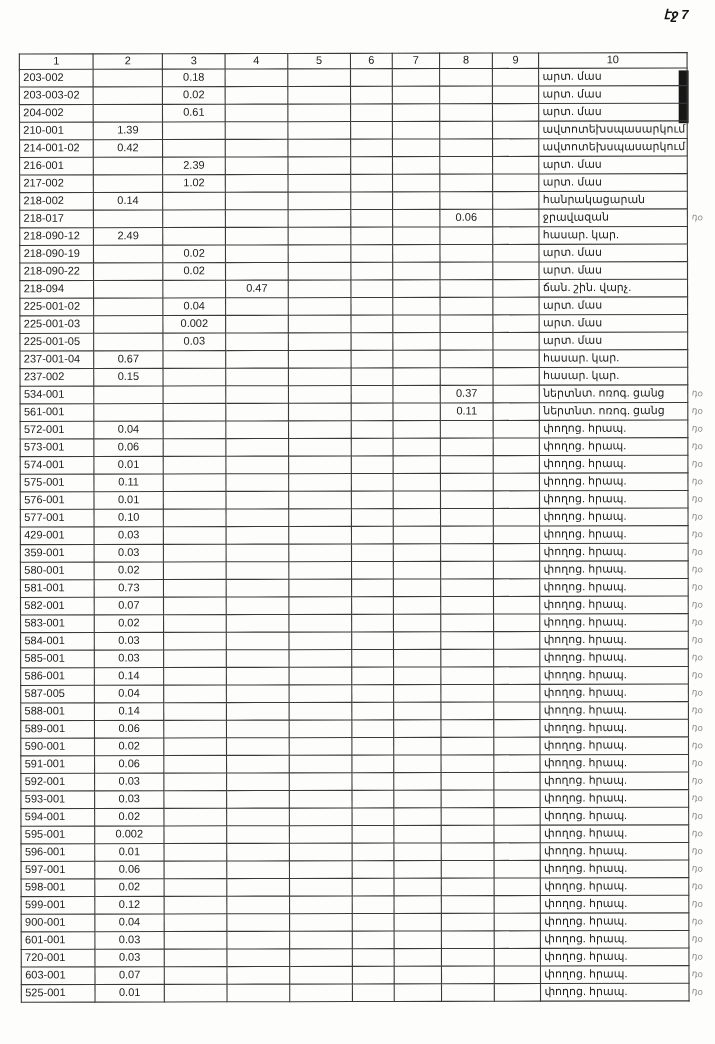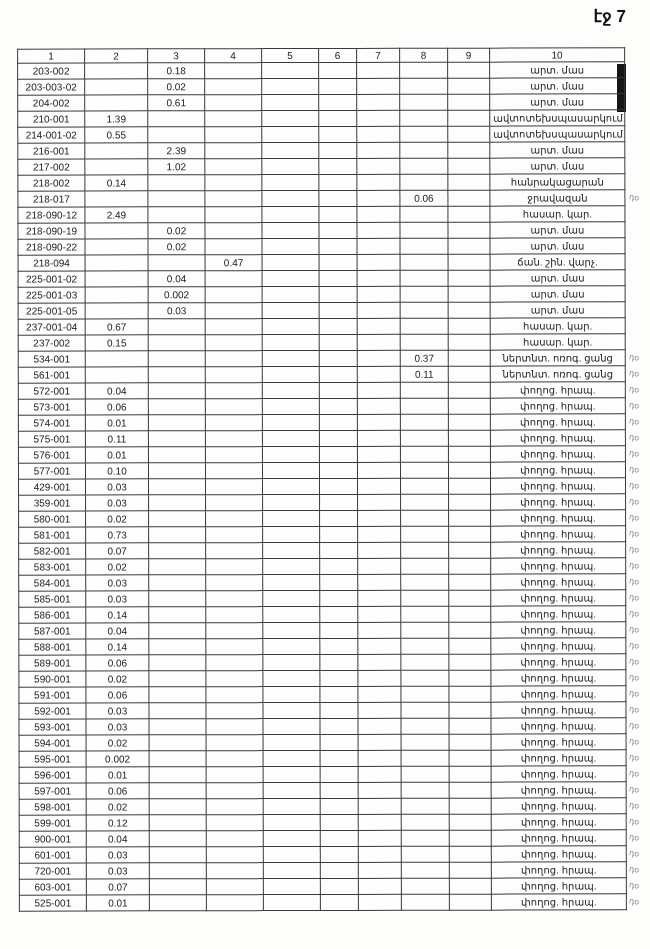--- a/index.html
+++ b/index.html
@@ -7,23 +7,24 @@
     position:relative;
     width:650px;height:949px;
     background:#fdfdfc;
     font-family:"Liberation Sans", sans-serif;
     color:#1c1c1c;
     overflow:hidden;
   }
   .page-label{
     position:absolute;
     top:6px;right:24px;
-    font-size:17px;
+    font-size:12px;
     font-weight:bold;
     color:#111;
+    font-style:italic;
   }
   table.ledger{
     position:absolute;
     left:18px;top:48px;
     width:607px;
     border-collapse:collapse;
     table-layout:fixed;
     transform:rotate(-0.12deg);
   }
   table.ledger th,
@@ -32,23 +33,23 @@
     font-size:10px;
     line-height:12px;
     height:15px;
     padding:0 3px;
     overflow:hidden;
     white-space:nowrap;
     font-weight:normal;
     color:#222;
   }
   table.ledger th{text-align:center;height:13px;}
-  td.c1{text-align:center;}
+  td.c1{text-align:left;}
   td.c2,td.c3,td.c4,td.c5,td.c6,td.c7,td.c8,td.c9{text-align:center;}
-  td.c10{text-align:center;font-size:9.5px;color:#2a2a2a;}
+  td.c10{text-align:left;font-size:9.5px;color:#2a2a2a;}
   .margin-mark{
     position:absolute;
     left:629px;
     font-size:8px;
     color:#8a8a8a;
     transform:rotate(8deg);
     font-family:"DejaVu Sans", sans-serif;
   }
   .scan-artifact{
     position:absolute;
@@ -137,21 +138,21 @@
           <td class="c4"></td>
           <td class="c5"></td>
           <td class="c6"></td>
           <td class="c7"></td>
           <td class="c8"></td>
           <td class="c9"></td>
           <td class="c10">ավտոտեխսպասարկում</td>
         </tr>
         <tr>
           <td class="c1">214-001-02</td>
-          <td class="c2">0.55</td>
+          <td class="c2">0.42</td>
           <td class="c3"></td>
           <td class="c4"></td>
           <td class="c5"></td>
           <td class="c6"></td>
           <td class="c7"></td>
           <td class="c8"></td>
           <td class="c9"></td>
           <td class="c10">ավտոտեխսպասարկում</td>
         </tr>
         <tr>
@@ -508,21 +509,21 @@
           <td class="c3"></td>
           <td class="c4"></td>
           <td class="c5"></td>
           <td class="c6"></td>
           <td class="c7"></td>
           <td class="c8"></td>
           <td class="c9"></td>
           <td class="c10">փողոց. հրապ.</td>
         </tr>
         <tr>
-          <td class="c1">587-001</td>
+          <td class="c1">587-005</td>
           <td class="c2">0.04</td>
           <td class="c3"></td>
           <td class="c4"></td>
           <td class="c5"></td>
           <td class="c6"></td>
           <td class="c7"></td>
           <td class="c8"></td>
           <td class="c9"></td>
           <td class="c10">փողոց. հրապ.</td>
         </tr>

